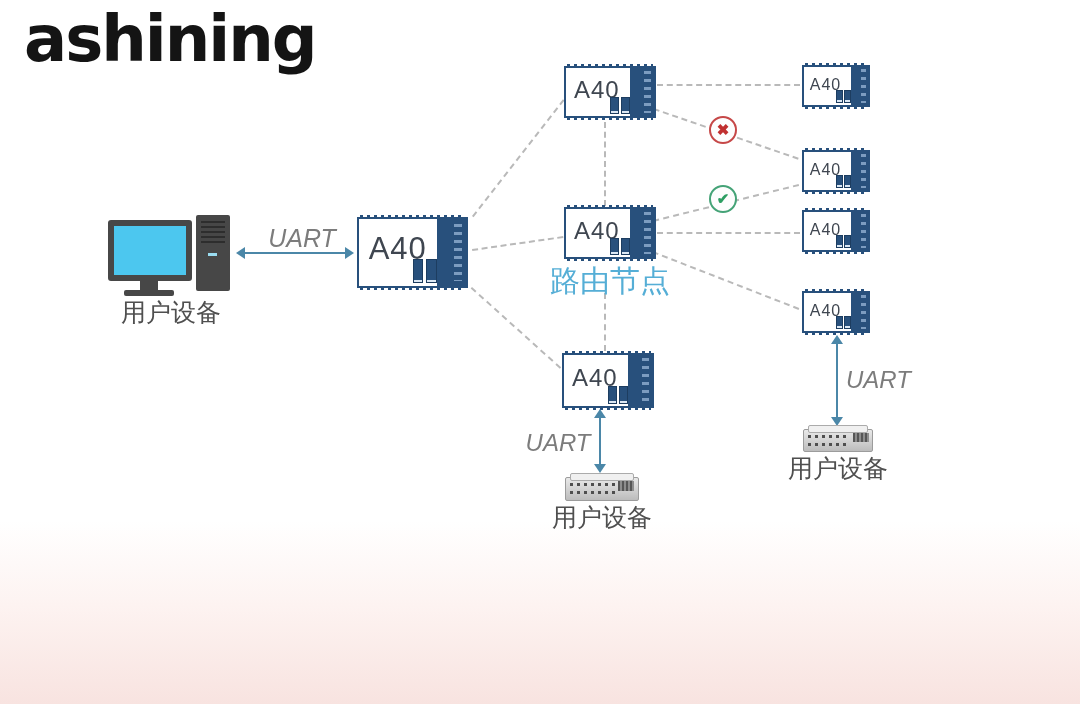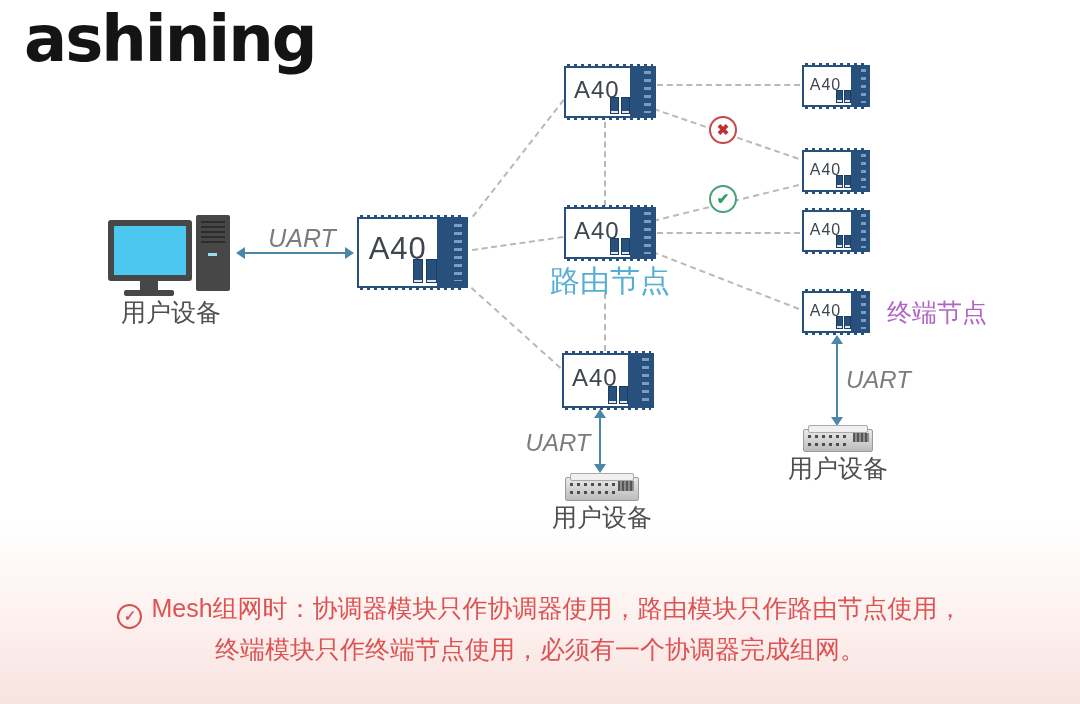--- a/index.html
+++ b/index.html
@@ -158,21 +158,20 @@
   <div class="module mod-sm" style="left:802px;top:210px;width:68px;height:42px;">
     <span class="a40">A40</span>
     <div class="ant"></div>
     <div class="chipblk"></div>
   </div>
   <div class="module mod-sm" style="left:802px;top:291px;width:68px;height:42px;">
     <span class="a40">A40</span>
     <div class="ant"></div>
     <div class="chipblk"></div>
   </div>
-  <div class="lbl lbl-purple" style="left:882px;top:296px;width:110px;">终端节点</div>
 
   <div class="varrow" style="left:594px;top:409px;height:64px;">
     <div class="ht"></div>
     <div class="ln"></div>
     <div class="hb"></div>
   </div>
   <div class="lbl lbl-gray" style="left:522px;top:429px;width:72px;font-size:24px;">UART</div>
   <div class="switch" style="left:565px;top:477px;width:74px;height:24px;">
     <div class="panel"></div>
   </div>
@@ -182,20 +181,14 @@
     <div class="ht"></div>
     <div class="ln"></div>
     <div class="hb"></div>
   </div>
   <div class="lbl lbl-gray" style="left:846px;top:366px;width:72px;font-size:24px;text-align:left;">UART</div>
   <div class="switch" style="left:803px;top:429px;width:70px;height:23px;">
     <div class="panel"></div>
   </div>
   <div class="lbl lbl-dark" style="left:776px;top:452px;width:124px;">用户设备</div>
 
-  <div class="note">
-    <div>
-      <span class="note-icon">✓</span><span>Mesh组网时：协调器模块只作协调器使用，路由模块只作路由节点使用，</span>
-    </div>
-    <div>终端模块只作终端节点使用，必须有一个协调器完成组网。</div>
-  </div>
 
 </div>
 
 </body></html>

